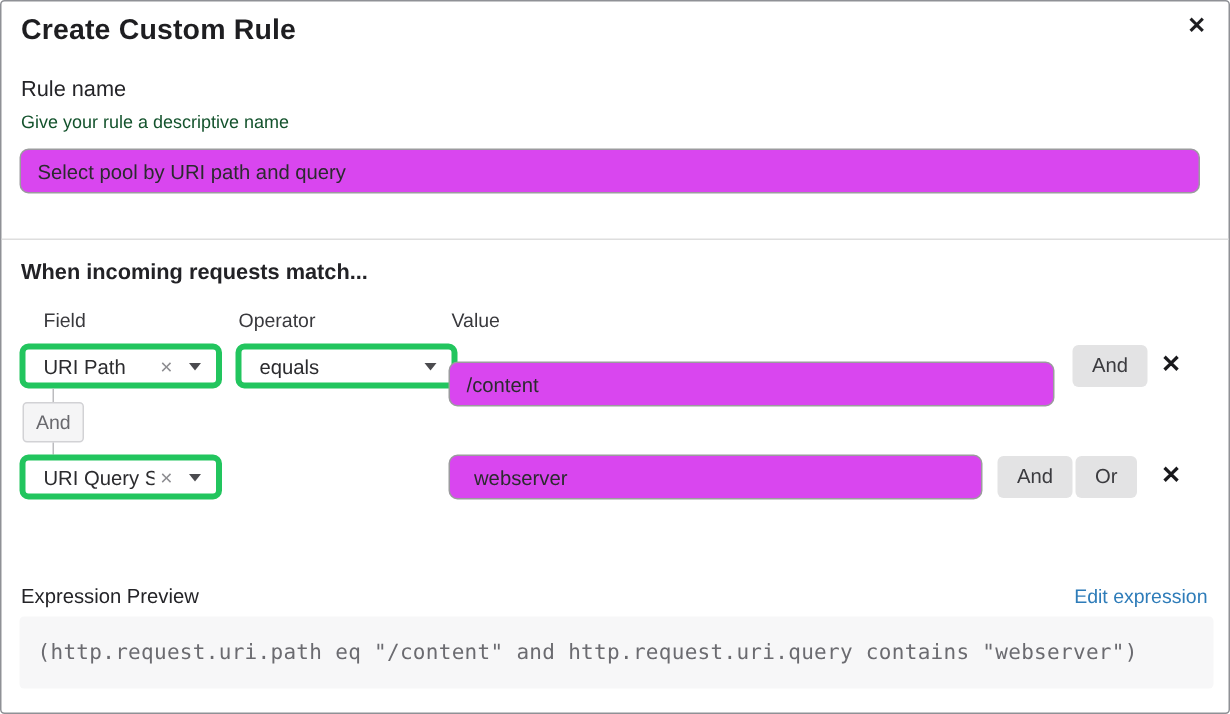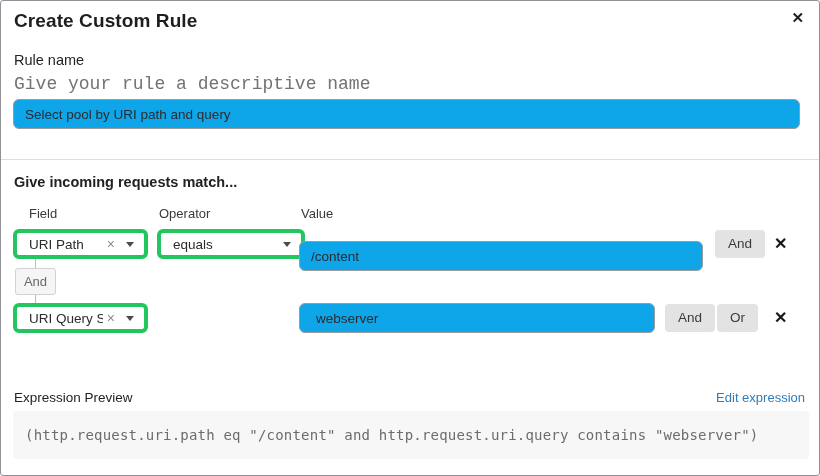--- a/index.html
+++ b/index.html
@@ -28,26 +28,26 @@
     font-size: 15px; font-weight: 700; color: #1e1e21;
     font-family: inherit; line-height: 1;
     padding: 2px;
   }
   .rule-label {
     position: absolute; left: 13px; top: 51px;
     font-size: 14.5px; color: #242428;
   }
   .rule-helper {
     position: absolute; left: 13px; top: 73px;
-    font-size: 18px; color: #737373; font-family: Liberation Mono, monospace;
+    font-size: 12px; color: #14532d;
   }
   .text-input {
     position: absolute; height: 30px;
     border: 1px solid #9b9b9e; border-radius: 6px;
-    background: #0ea5e9; padding: 0 11px;
+    background: #d946ef; padding: 0 11px;
     font-family: inherit; font-size: 13.5px; color: #2b2b2e;
     outline: none;
   }
   .rule-input { left: 12px; top: 98px; width: 787px; }
   .divider {
     position: absolute; left: 0; top: 158px; width: 820px; height: 1px;
     background: #dedede;
   }
   .match-heading {
     position: absolute; left: 13px; top: 173px;
@@ -145,21 +145,21 @@
 
   <h1 class="title">Create Custom Rule</h1>
   <button class="close">✕</button>
 
   <div class="rule-label">Rule name</div>
   <div class="rule-helper">Give your rule a descriptive name</div>
   <input class="text-input rule-input" type="text" value="Select pool by URI path and query" style="">
 
   <div class="divider"></div>
 
-  <h2 class="match-heading">Give incoming requests match...</h2>
+  <h2 class="match-heading">When incoming requests match...</h2>
 
   <div class="col-label col-field">Field</div>
   <div class="col-label col-operator">Operator</div>
   <div class="col-label col-value">Value</div>
 
   <div class="select field-select row1">
     <span class="sel-text">URI Path</span>
     <span class="clear-x">×</span>
     <span class="caret"></span>
   </div>

